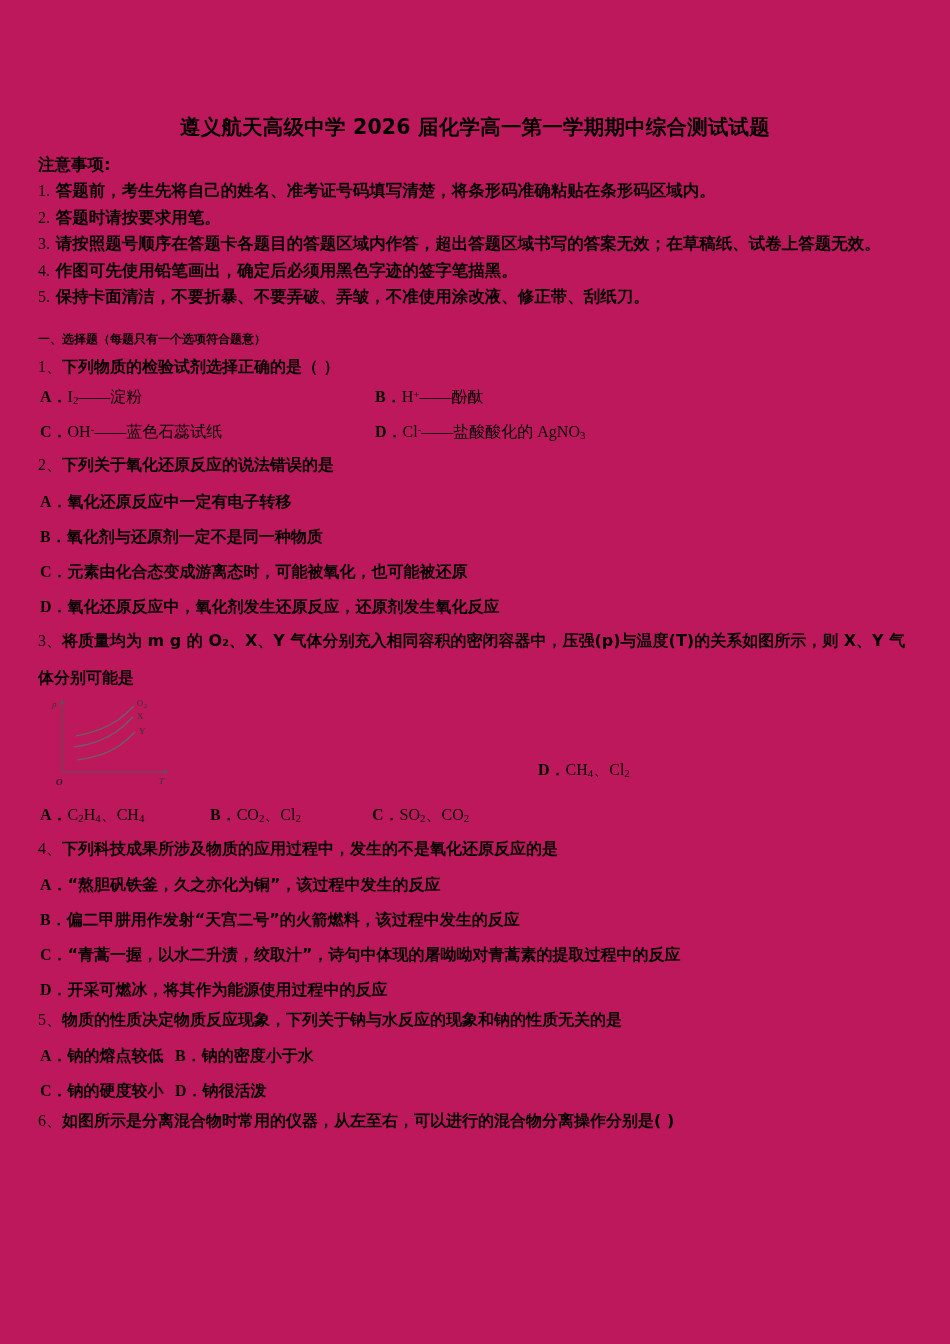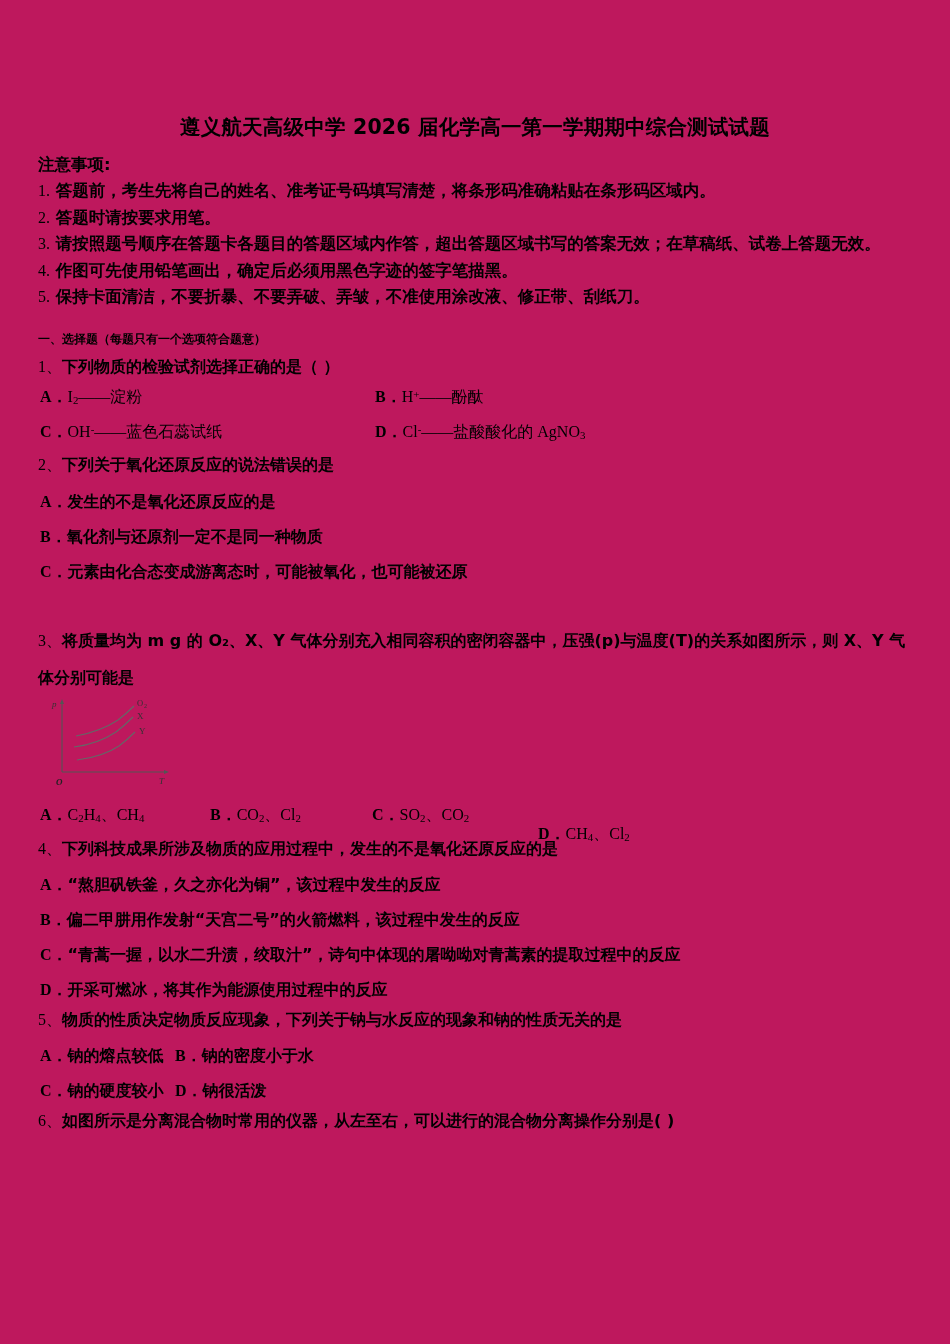--- a/index.html
+++ b/index.html
@@ -147,27 +147,30 @@
     <span class="lbl">C．</span><span class="serif">OH<sup>-</sup>——蓝色石蕊试纸</span>
   </div>
   <div class="opt" style="left:375px; top:422px;">
     <span class="lbl">D．</span><span class="serif">Cl<sup>-</sup>——盐酸酸化的 AgNO<sub>3</sub></span>
   </div>
 
   <div class="q" style="top:455px;">
     <span class="qn">2、</span><span>下列关于氧化还原反应的说法错误的是</span>
   </div>
   <div class="opt" style="left:40px; top:492px;">
-    <span class="lbl">A．</span><span>发生的不是氧化还原反应的是</span>
+    <span class="lbl">A．</span><span>氧化还原反应中一定有电子转移</span>
   </div>
   <div class="opt" style="left:40px; top:527px;">
     <span class="lbl">B．</span><span>氧化剂与还原剂一定不是同一种物质</span>
   </div>
   <div class="opt" style="left:40px; top:562px;">
     <span class="lbl">C．</span><span>元素由化合态变成游离态时，可能被氧化，也可能被还原</span>
+  </div>
+  <div class="opt" style="left:40px; top:597px;">
+    <span class="lbl">D．</span><span>氧化还原反应中，氧化剂发生还原反应，还原剂发生氧化反应</span>
   </div>
 
   <div class="q" style="top:631px;">
     <span class="qn">3、</span><span>将质量均为 m g 的 O₂、X、Y 气体分别充入相同容积的密闭容器中，压强(p)与温度(T)的关系如图所示，则 X、Y 气</span>
   </div>
   <div class="q" style="top:668px;">
     <span>体分别可能是</span>
   </div>
 
   <div class="figure">
@@ -195,21 +198,21 @@
 
   <div class="opt" style="left:40px; top:805px;">
     <span class="lbl">A．</span><span class="serif">C<sub>2</sub>H<sub>4</sub>、CH<sub>4</sub></span>
   </div>
   <div class="opt" style="left:210px; top:805px;">
     <span class="lbl">B．</span><span class="serif">CO<sub>2</sub>、Cl<sub>2</sub></span>
   </div>
   <div class="opt" style="left:372px; top:805px;">
     <span class="lbl">C．</span><span class="serif">SO<sub>2</sub>、CO<sub>2</sub></span>
   </div>
-  <div class="opt" style="left:538px; top:824px;">
+  <div class="opt" style="left:538px; top:760px;">
     <span class="lbl">D．</span><span class="serif">CH<sub>4</sub>、Cl<sub>2</sub></span>
   </div>
 
   <div class="q" style="top:839px;">
     <span class="qn">4、</span><span>下列科技成果所涉及物质的应用过程中，发生的不是氧化还原反应的是</span>
   </div>
   <div class="opt" style="left:40px; top:875px;">
     <span class="lbl">A．</span><span>“熬胆矾铁釜，久之亦化为铜”，该过程中发生的反应</span>
   </div>
   <div class="opt" style="left:40px; top:910px;">

